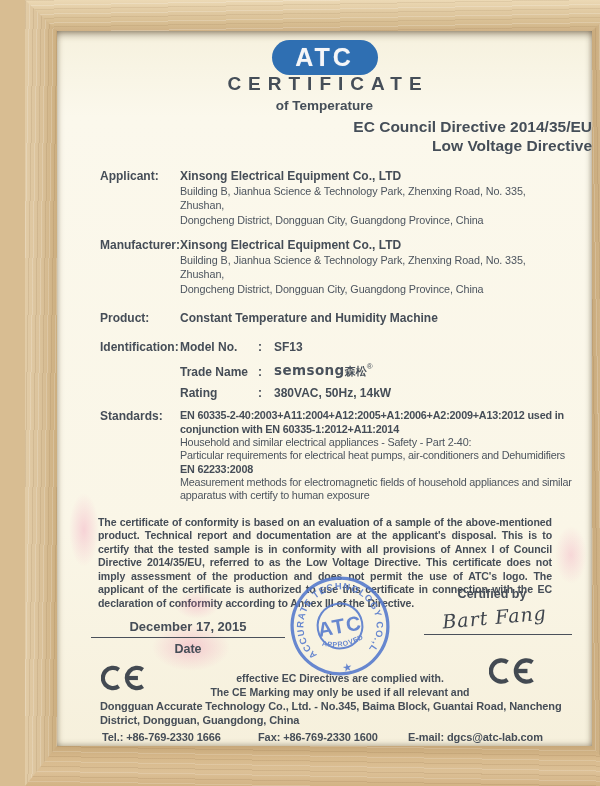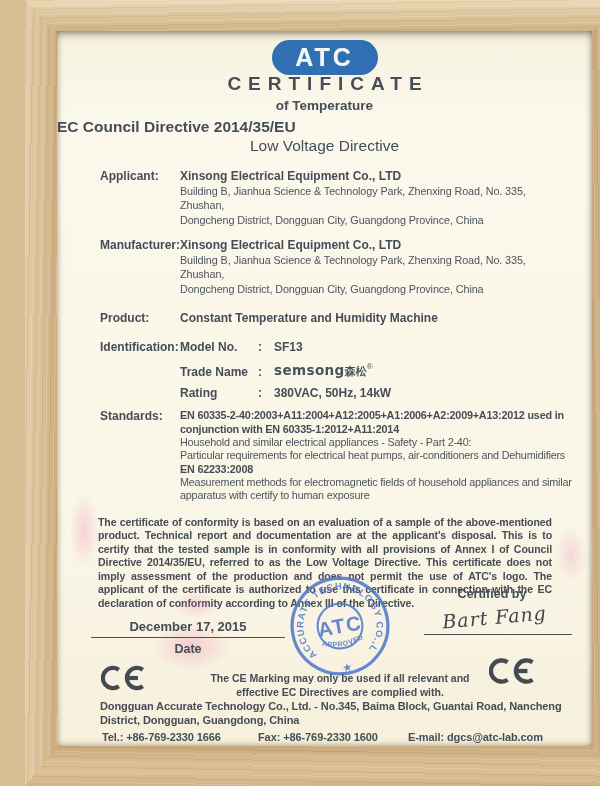--- a/index.html
+++ b/index.html
@@ -63,22 +63,22 @@
     width:106px;height:35px;margin:9px auto 0 auto;border-radius:18px;
     background:#2f6fb2;display:flex;align-items:center;justify-content:center;
     color:#f5f6f8;font-weight:bold;font-size:25px;letter-spacing:3px;
     text-shadow:0 0 1px rgba(255,255,255,.4);
   }
   .cert-title{
     margin-top:-2px;text-align:center;font-weight:bold;font-size:19px;
     letter-spacing:7px;color:#454e58;text-indent:7px;
   }
   .cert-sub{margin-top:3px;text-align:center;font-weight:bold;font-size:13.5px;color:#454e58;}
-  .cert-dir1{margin-top:5px;text-align:left;font-weight:bold;font-size:15.5px;color:#454e58;}
-  .cert-dir2{margin-top:1px;text-align:center;font-weight:normal;font-size:15.5px;color:#454e58;}
+  .cert-dir1{margin-top:5px;text-align:right;font-weight:bold;font-size:15.5px;color:#454e58;}
+  .cert-dir2{margin-top:1px;text-align:right;font-weight:bold;font-size:15.5px;color:#454e58;}
   .cert-reg{margin-top:14px;text-align:center;font-weight:bold;font-size:16px;letter-spacing:.4px;color:#434b54;}
 
   
   .fields{margin:14px 42px 0 43px;}
   .frow{display:flex;align-items:flex-start;}
   .frow .lbl{flex:0 0 80px;font-weight:bold;font-size:12px;color:#454d57;}
   .frow .val{flex:1;min-width:0;}
   .bname{font-weight:bold;font-size:12px;color:#454d57;}
   .addr{font-size:10.8px;color:#4c545e;line-height:1.3;margin-top:1px;letter-spacing:-.1px;}
   .mt12{margin-top:11px;} .mt16{margin-top:15px;}
@@ -236,21 +236,21 @@
       <path d="M 90.6 10 A 22 22 0 1 0 90.6 46" fill="none" stroke="#434a52" stroke-width="9"></path>
       <line x1="58" y1="28" x2="80" y2="28" stroke="#434a52" stroke-width="9"></line>
     </svg>
     <svg class="abs ce-right" viewBox="0 0 104 56">
       <path d="M 38.6 10 A 22 22 0 1 0 38.6 46" fill="none" stroke="#434a52" stroke-width="9"></path>
       <path d="M 90.6 10 A 22 22 0 1 0 90.6 46" fill="none" stroke="#434a52" stroke-width="9"></path>
       <line x1="58" y1="28" x2="80" y2="28" stroke="#434a52" stroke-width="9"></line>
     </svg>
 
     <div class="abs ce-notice">
+      <div>effective EC Directives are complied with.</div>
       <div>The CE Marking may only be used if all relevant and</div>
-      <div>effective EC Directives are complied with.</div>
     </div>
     <div class="abs issuer">Dongguan Accurate Technology Co., Ltd. - No.345, Baima Block, Guantai Road, Nancheng District, Dongguan, Guangdong, China</div>
     <div class="abs contact tel">Tel.: +86-769-2330 1666</div>
     <div class="abs contact fax">Fax: +86-769-2330 1600</div>
     <div class="abs contact email">E-mail: dgcs@atc-lab.com</div>
   </div>
 </div>
 
 </body></html>

